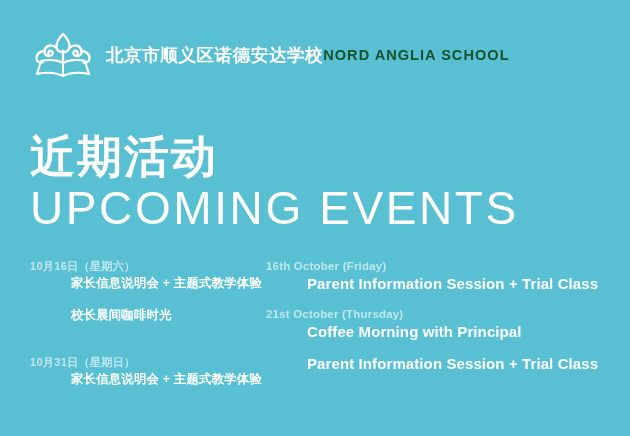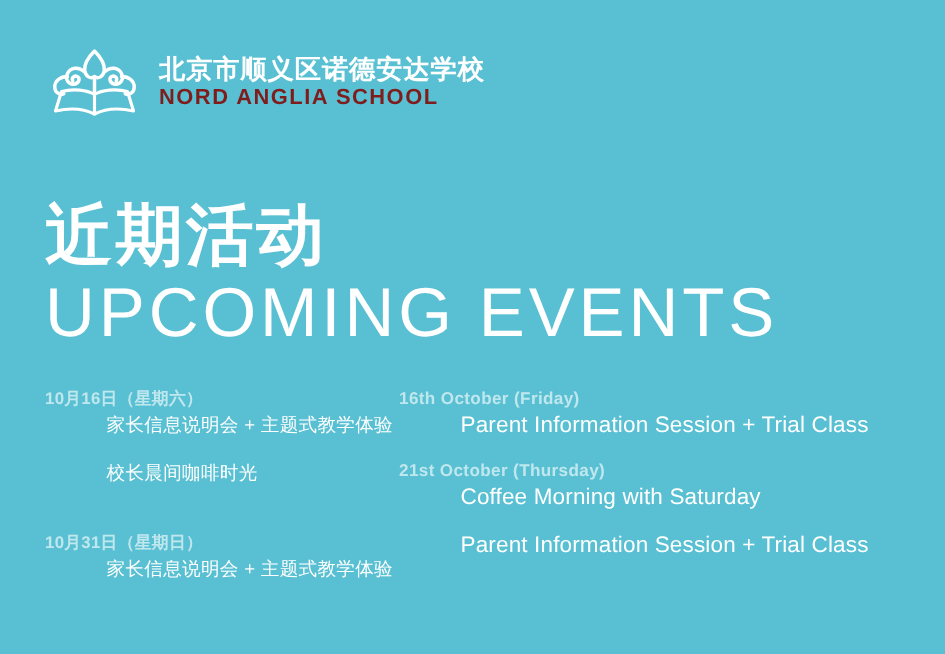--- a/index.html
+++ b/index.html
@@ -30,34 +30,35 @@
   }
   .brand-mark {
     width: 66px;
     height: 56px;
     flex: 0 0 auto;
     margin-right: 10px;
     display: block;
   }
   .brand-text {
     display: flex;
-    flex-direction: column;
+    flex-direction: row;
     justify-content: center;
     padding-top: 1px;
+    align-items: center;
   }
   .brand-cn {
     color: #ffffff;
     font-size: 17.5px;
     font-weight: 700;
     letter-spacing: 0.6px;
     line-height: 20px;
     white-space: nowrap;
   }
   .brand-en {
-    color: #7f1d1d;
+    color: #14532d;
     font-size: 14.6px;
     font-weight: 700;
     letter-spacing: 1.0px;
     line-height: 18px;
     white-space: nowrap;
   }
   .brand-sub {
     color: rgba(255,255,255,0.58);
     font-size: 13.4px;
     font-weight: 400;
@@ -113,21 +114,21 @@
     color: rgba(255,255,255,0.62);
     font-size: 11.2px;
     font-weight: 700;
     letter-spacing: 0.2px;
     line-height: 16px;
     white-space: nowrap;
   }
   .event-title {
     color: #ffffff;
     font-size: 12.4px;
-    font-weight: 400;
+    font-weight: 700;
     letter-spacing: 0.2px;
     line-height: 17px;
     white-space: nowrap;
     margin-top: 1px;
     padding-left: 41px;
   }
   .event-col.en .event-date { font-size: 11.4px; letter-spacing: 0.25px; }
   .event-col.en .event-title { font-size: 15px; letter-spacing: 0.1px; }
 </style>
 </head>
@@ -177,21 +178,21 @@
         <div class="event-title">Parent Information Session + Trial Class</div>
       </div>
     </div>
 
     <div class="event-row">
       <div class="event-col cn">
         <div class="event-title">校长晨间咖啡时光</div>
       </div>
       <div class="event-col en">
         <div class="event-date">21st October (Thursday)</div>
-        <div class="event-title">Coffee Morning with Saturday</div>
+        <div class="event-title">Coffee Morning with Principal</div>
       </div>
     </div>
 
     <div class="event-row">
       <div class="event-col cn">
         <div class="event-date">10月31日（星期日）</div>
         <div class="event-title">家长信息说明会 + 主题式教学体验</div>
       </div>
       <div class="event-col en">
         <div class="event-title">Parent Information Session + Trial Class</div>

